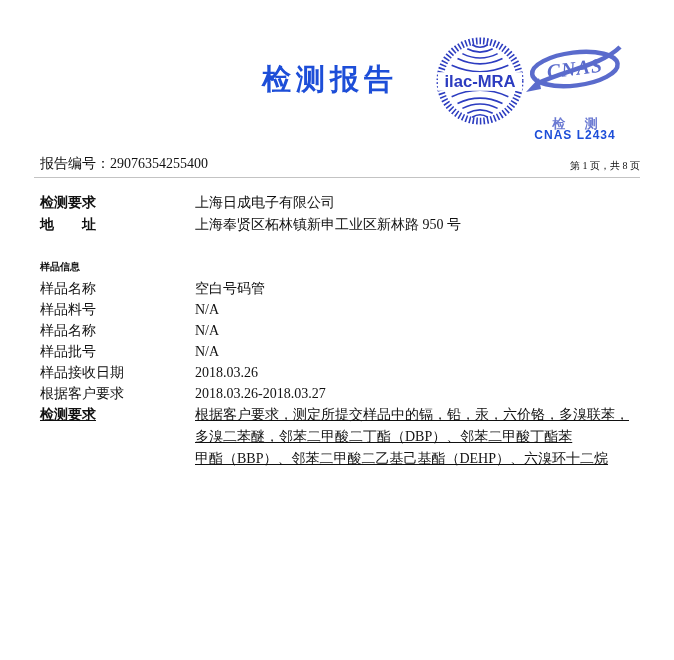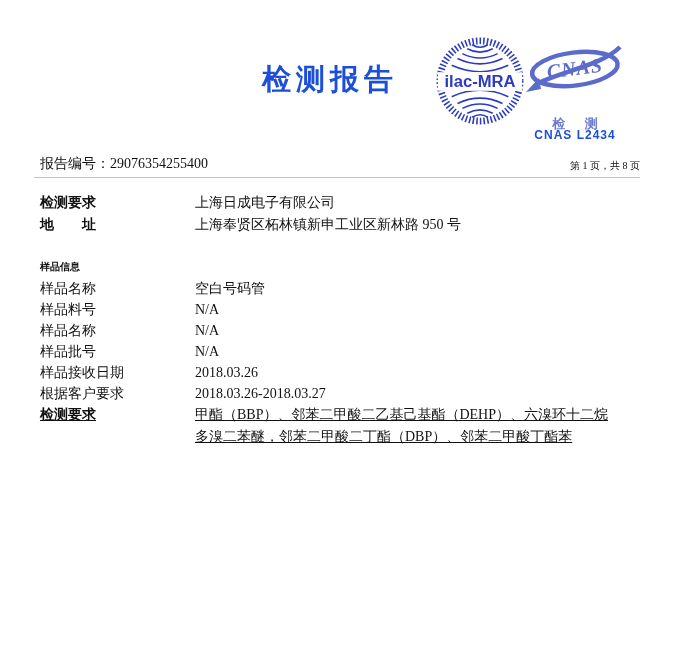--- a/index.html
+++ b/index.html
@@ -189,19 +189,20 @@
     <div class="row">
       <span class="lbl">样品接收日期</span><span>2018.03.26</span>
     </div>
     <div class="row">
       <span class="lbl">根据客户要求</span><span>2018.03.26-2018.03.27</span>
     </div>
 
     <div class="req-row">
       <span class="lbl">检测要求</span>
       <div class="req-lines">
+        <div class="req-line">根据客户要求，测定所提交样品中的镉，铅，汞，六价铬，多溴联苯，</div>
+        <div class="req-line">多溴二苯醚，邻苯二甲酸二丁酯（DBP）、邻苯二甲酸丁酯苯</div>
         <div class="req-line">甲酯（BBP）、邻苯二甲酸二乙基己基酯（DEHP）、六溴环十二烷</div>
-        <div class="req-line">多溴二苯醚，邻苯二甲酸二丁酯（DBP）、邻苯二甲酸丁酯苯</div>
       </div>
     </div>
   </div>
 
 </div>
 
 </body></html>

